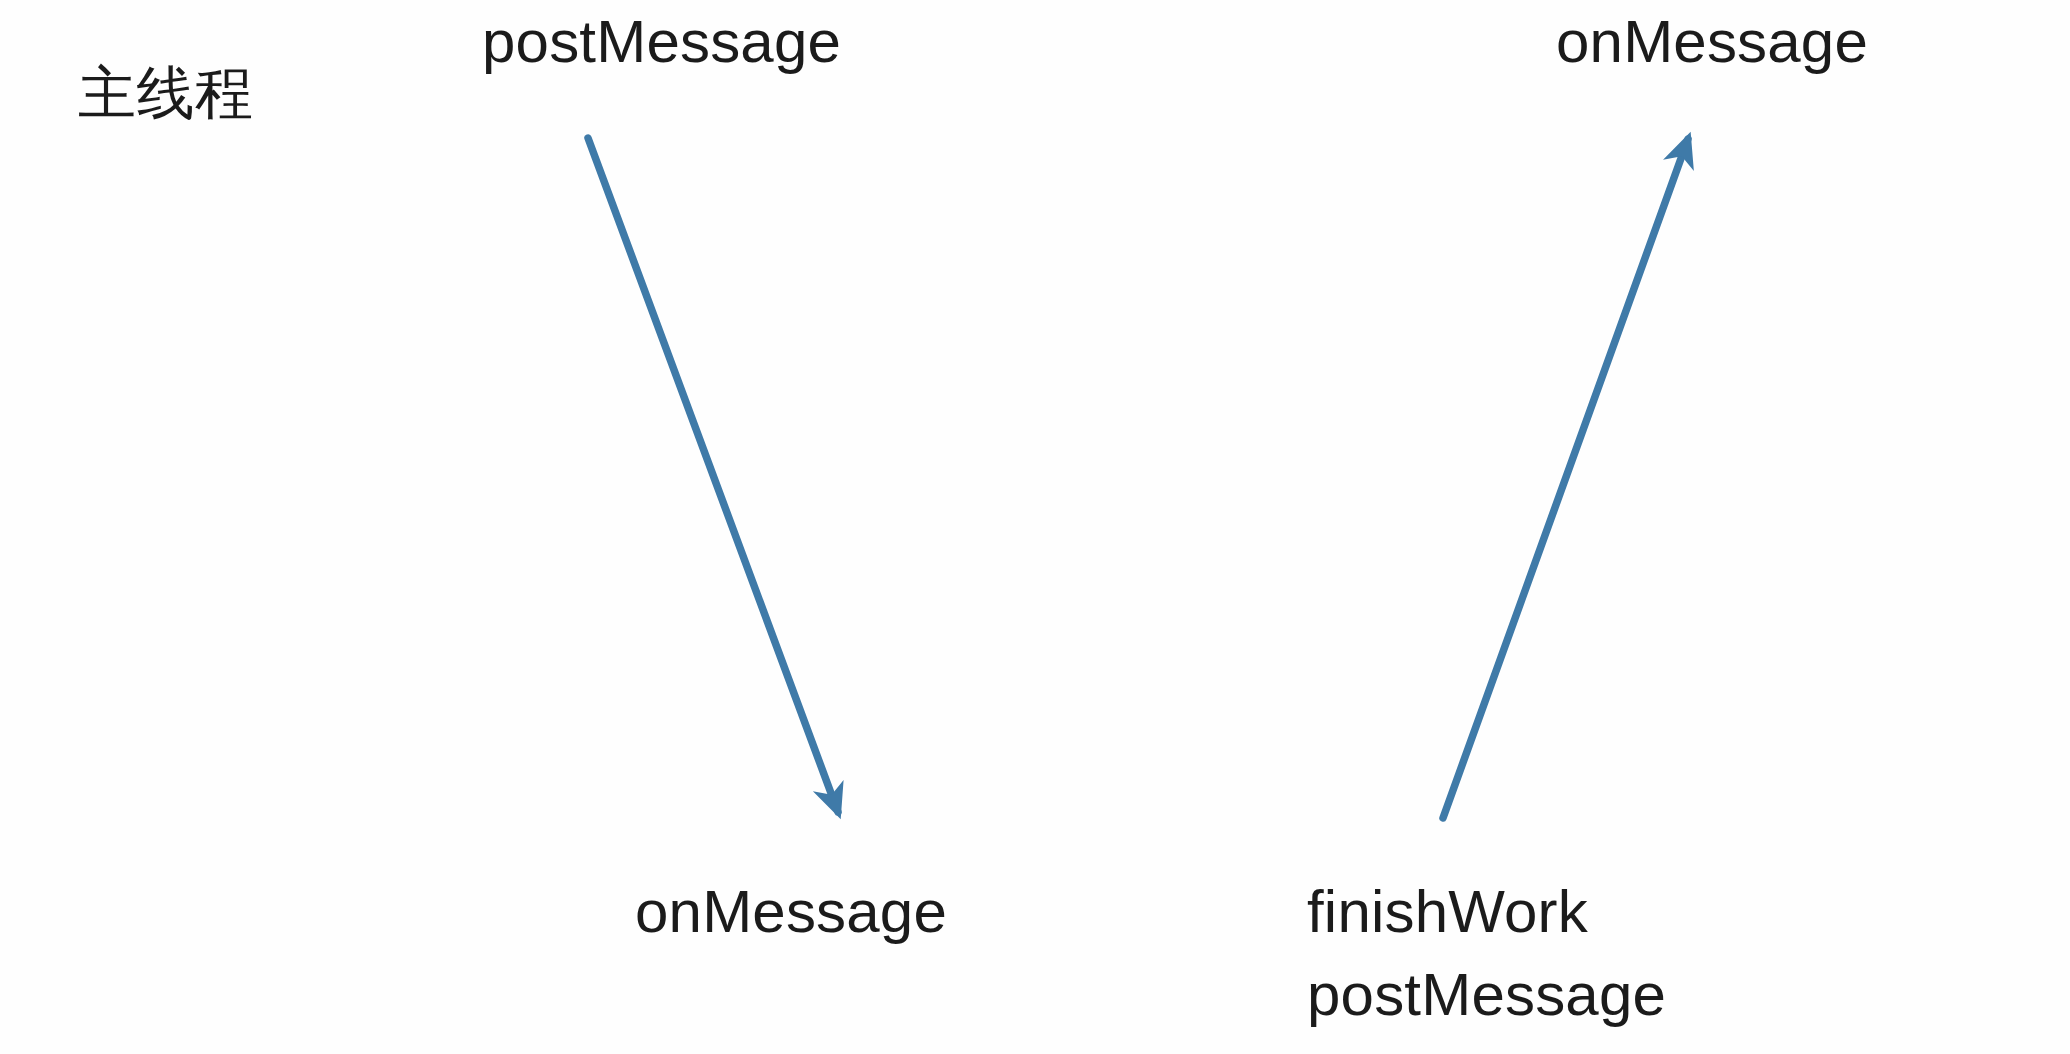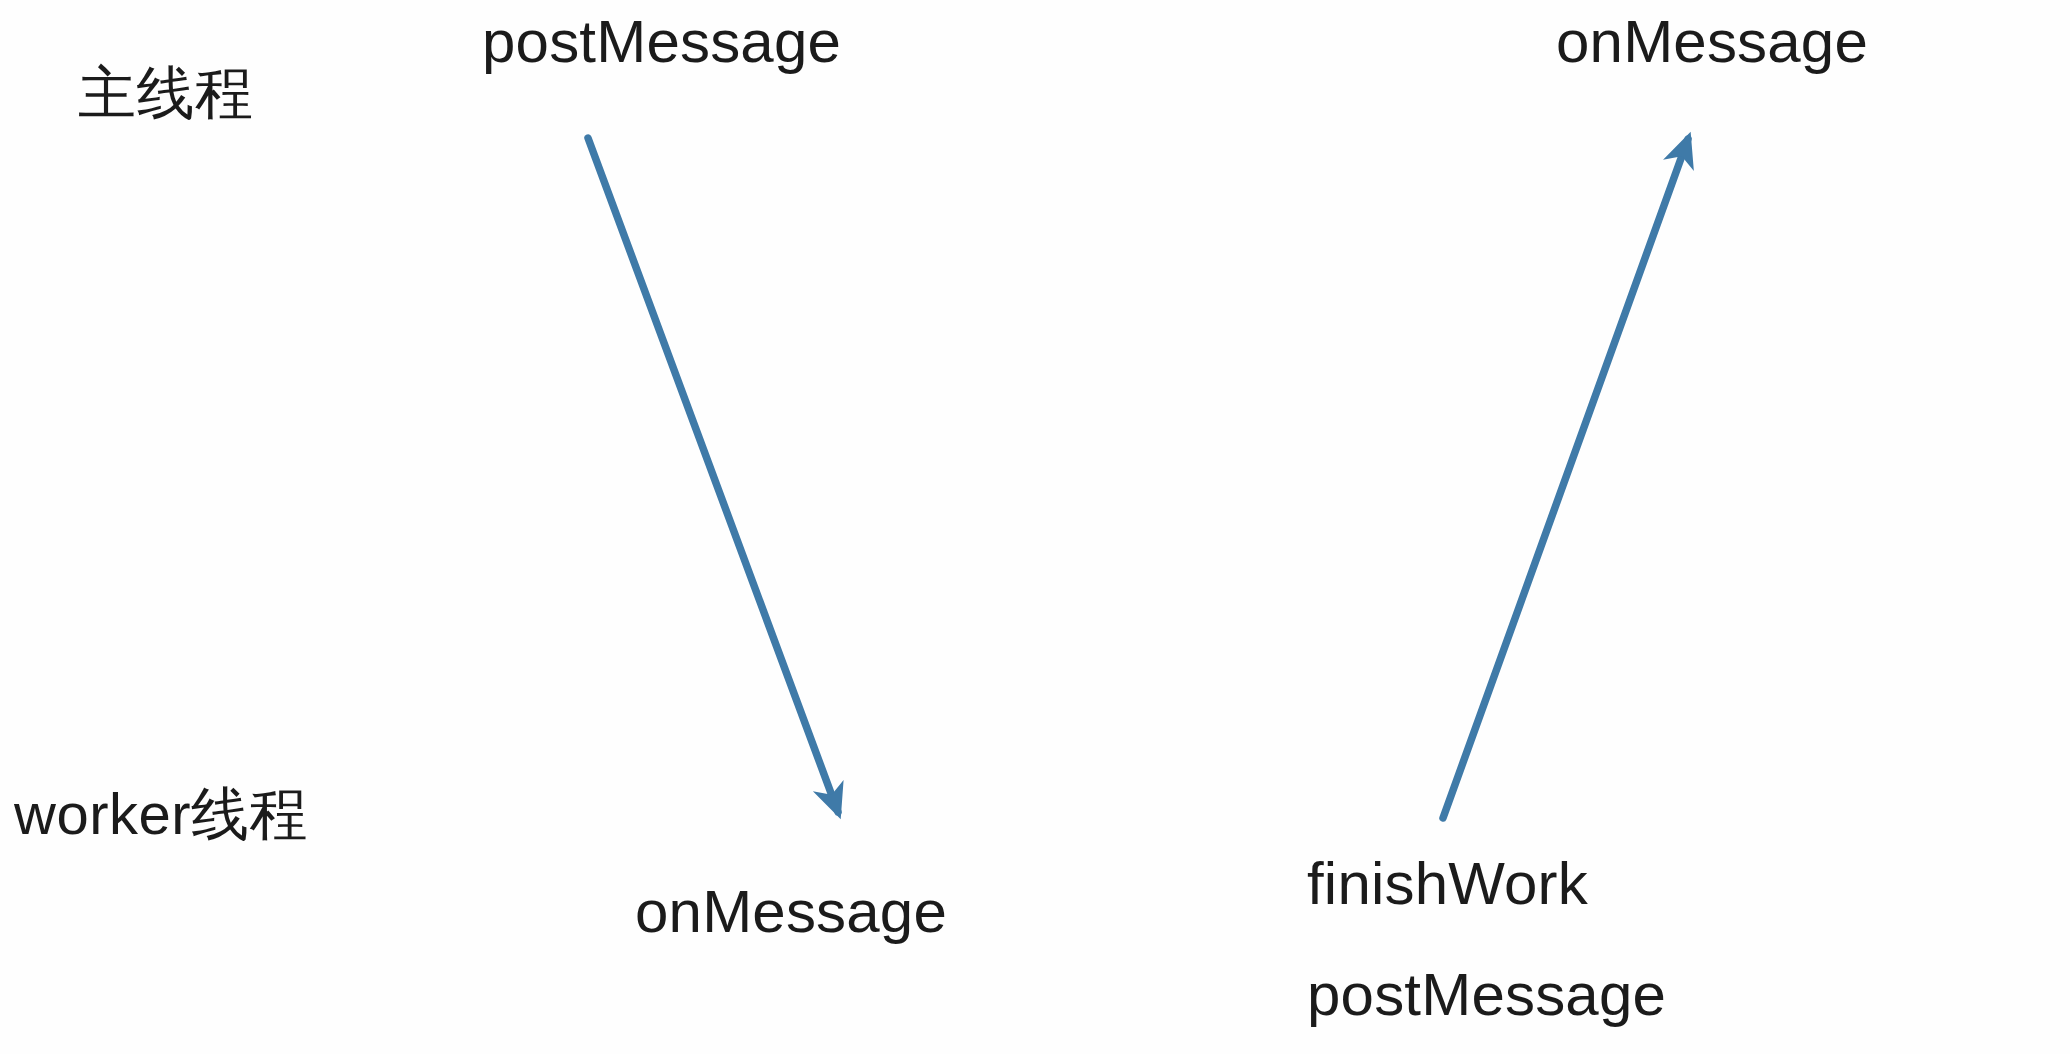--- a/index.html
+++ b/index.html
@@ -62,21 +62,21 @@
   #evt-worker-on {
     left: 635px;
     top: 880px;
   }
   #evt-worker-do {
     left: 1010px;
     top: 880px;
   }
   #evt-worker-finish {
     left: 1307px;
-    top: 852px;
+    top: 880px;
   }
   #evt-worker-post2 {
     left: 1307px;
     top: 963px;
   }
 </style>
 </head>
 <body>
 
 <div id="stage">
@@ -112,21 +112,20 @@
       <line x1="588" y1="138" x2="838" y2="812" stroke="#3f7aa8" stroke-width="7.5" stroke-linecap="round" marker-end="url(#msg-arrow)"></line>
     </g>
 
     <g>
       <line x1="1443" y1="818" x2="1688" y2="139" stroke="#3f7aa8" stroke-width="7.5" stroke-linecap="round" marker-end="url(#msg-arrow)"></line>
     </g>
   </svg>
 
   <div class="lbl lane-label" id="lane-main-label">主线程</div>
 
-  <div class="lbl lane-label" id="lane-worker-label">worker线程</div>
 
   <div class="lbl event-label" id="evt-main-post">postMessage</div>
 
   <div class="lbl event-label" id="evt-main-on">onMessage</div>
 
   <div class="lbl event-label" id="evt-worker-on">onMessage</div>
 
 
   <div class="lbl event-label" id="evt-worker-finish">finishWork</div>
 

